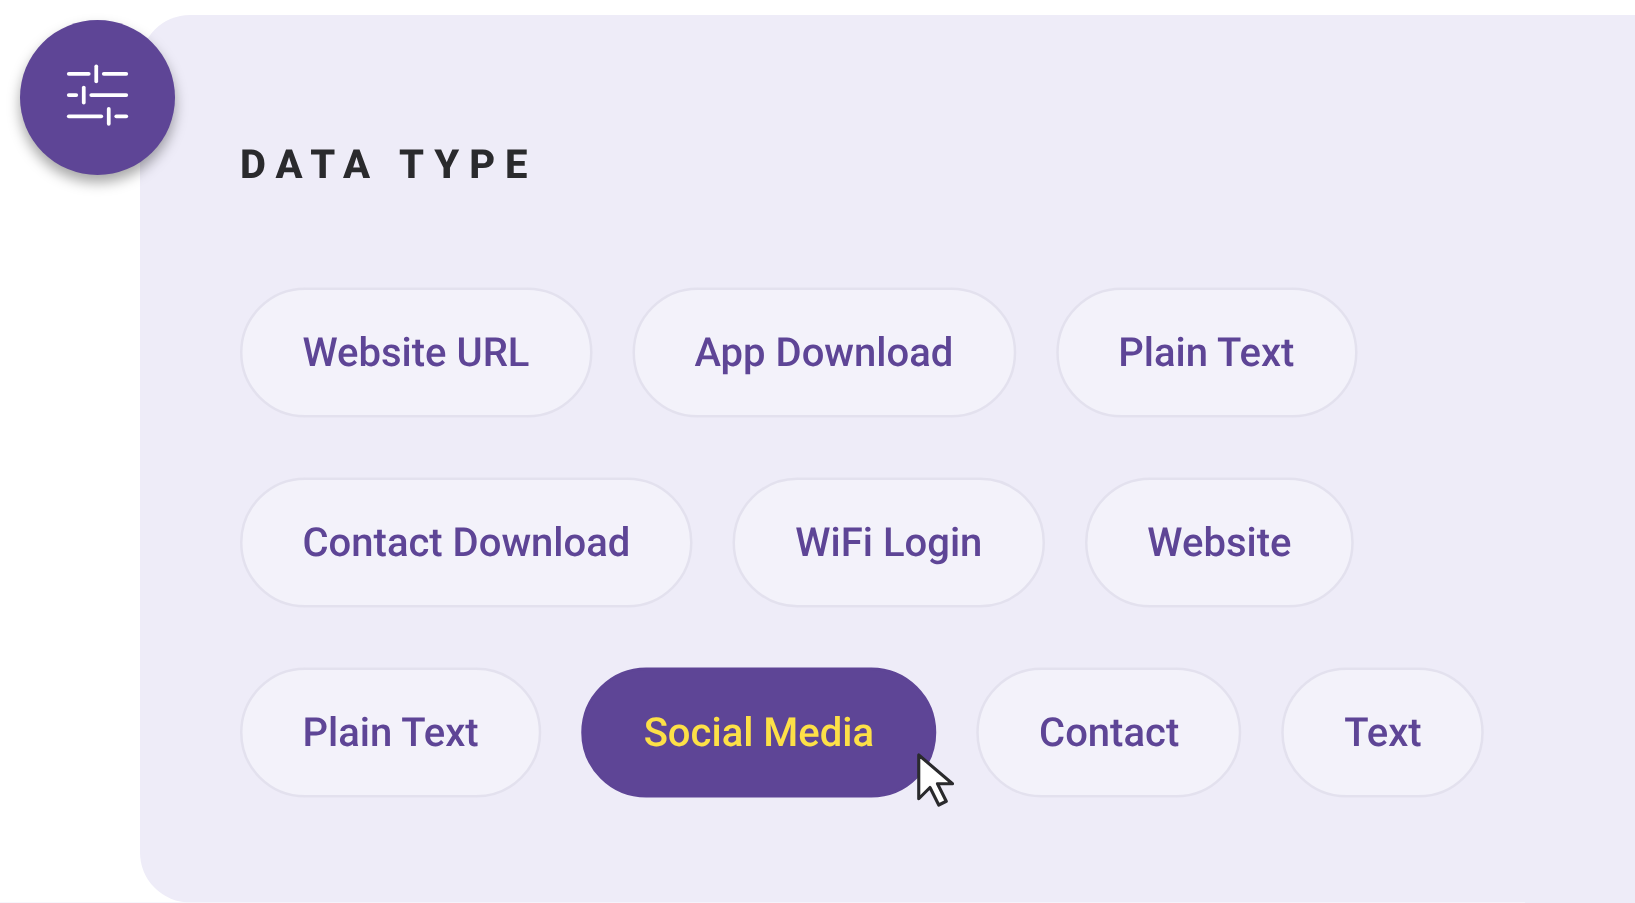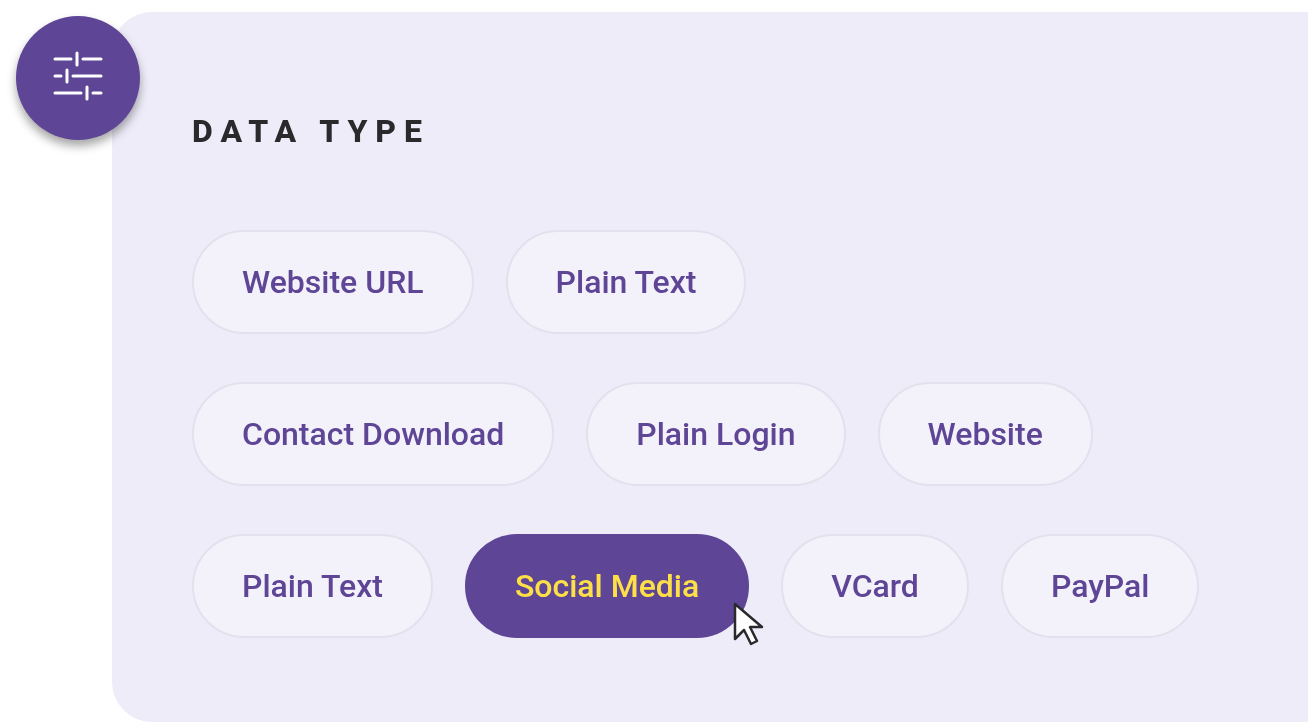--- a/index.html
+++ b/index.html
@@ -89,46 +89,49 @@
 <body>
 
 <div class="panel">
   <h2 class="heading">DATA TYPE</h2>
   <div class="rows">
     <div class="row">
       <div class="pill">
           <span>Website URL</span>
         </div>
       <div class="pill">
+          <span>App Download</span>
+        </div>
+      <div class="pill">
           <span>Plain Text</span>
         </div>
     </div>
     <div class="row">
       <div class="pill">
           <span>Contact Download</span>
         </div>
       <div class="pill">
-          <span>Plain Login</span>
+          <span>WiFi Login</span>
         </div>
       <div class="pill">
           <span>Website</span>
         </div>
     </div>
     <div class="row">
       <div class="pill">
           <span>Plain Text</span>
         </div>
       <div class="pill selected">
           <span>Social Media</span>
         </div>
       <div class="pill">
-          <span>VCard</span>
+          <span>Contact</span>
         </div>
       <div class="pill">
-          <span>PayPal</span>
+          <span>Text</span>
         </div>
     </div>
   </div>
 </div>
 
 <div class="badge">
   <span>
     <svg viewBox="0 0 58 58" fill="none" stroke="#ffffff" stroke-width="3" stroke-linecap="round">
       <line x1="6" y1="12" x2="22" y2="12"></line>
       <line x1="34" y1="12" x2="52" y2="12"></line>

